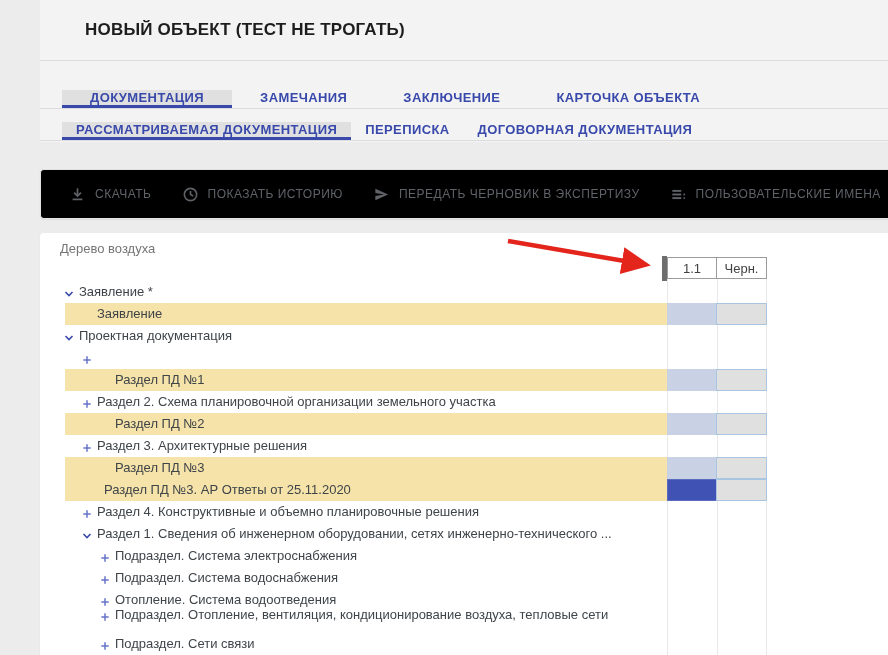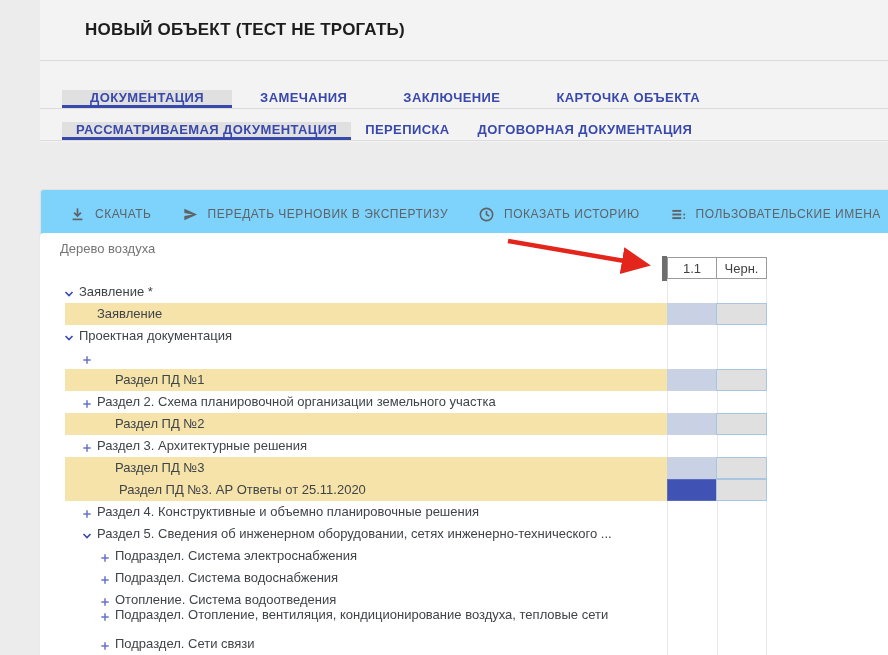--- a/index.html
+++ b/index.html
@@ -21,21 +21,21 @@
     display:flex;align-items:center;justify-content:center;
     padding:0 28px;font-size:13px;font-weight:bold;color:#3949ab;
     letter-spacing:.4px;border-bottom:3px solid transparent;box-sizing:border-box;
     cursor:pointer;white-space:nowrap;user-select:none;
   }
   .tabs-row.secondary .tab{padding:0 14px}
   .tab.active{background:#e0e0e0;border-bottom-color:#3949ab}
 
   
   .toolbar{
-    position:absolute;left:40px;top:189px;width:848px;height:50px;background:#7dd3fc;
+    position:absolute;left:40px;top:169px;width:848px;height:50px;background:#000000;
     border:1px solid #e2e2e2;border-right:none;border-radius:4px 0 0 4px;
     box-shadow:0 1px 2px rgba(0,0,0,.06);
     display:flex;align-items:center;gap:30px;padding-left:28px;box-sizing:border-box;
   }
   .tbtn{display:flex;align-items:center;gap:9px;font-size:12px;color:#5f6368;letter-spacing:.5px;cursor:pointer;white-space:nowrap}
   .tbtn svg{display:block;color:#5f6368}
 
   
   .tree-card{
     position:absolute;left:40px;top:233px;width:848px;height:422px;background:#fff;
@@ -92,34 +92,34 @@
           <svg width="17" height="17" viewBox="0 0 16 16" fill="none" stroke="currentColor" stroke-width="1.6">
             <path d="M8 2.2 V9"></path>
             <path d="M4.8 6.2 L8 9.4 L11.2 6.2"></path>
             <path d="M3.4 12.6 H12.6"></path>
           </svg>
         </span>
         <span>СКАЧАТЬ</span>
       </div>
       <div class="tbtn">
         <span>
-          <svg width="17" height="17" viewBox="0 0 16 16">
-            <path d="M2.2 13.4 L14.2 8 2.2 2.6 2.2 6.7 10.2 8 2.2 9.3 Z" fill="currentColor"></path>
-          </svg>
-        </span>
-        <span>ПЕРЕДАТЬ ЧЕРНОВИК В ЭКСПЕРТИЗУ</span>
-      </div>
-      <div class="tbtn">
-        <span>
           <svg width="17" height="17" viewBox="0 0 16 16" fill="none" stroke="currentColor" stroke-width="1.5">
             <circle cx="8" cy="8" r="5.8"></circle>
             <path d="M8 4.6 V8 L10.6 9.5"></path>
           </svg>
         </span>
         <span>ПОКАЗАТЬ ИСТОРИЮ</span>
+      </div>
+      <div class="tbtn">
+        <span>
+          <svg width="17" height="17" viewBox="0 0 16 16">
+            <path d="M2.2 13.4 L14.2 8 2.2 2.6 2.2 6.7 10.2 8 2.2 9.3 Z" fill="currentColor"></path>
+          </svg>
+        </span>
+        <span>ПЕРЕДАТЬ ЧЕРНОВИК В ЭКСПЕРТИЗУ</span>
       </div>
       <div class="tbtn">
         <span>
           <svg width="17" height="17" viewBox="0 0 16 16" fill="none" stroke="currentColor" stroke-width="1.8">
             <path d="M2.2 4.6 H10.6"></path>
             <path d="M2.2 8 H10.6"></path>
             <path d="M2.2 11.4 H10.6"></path>
             <circle cx="13.4" cy="8" r="0.9" fill="currentColor" stroke="none"></circle>
             <circle cx="13.4" cy="11.4" r="0.9" fill="currentColor" stroke="none"></circle>
           </svg>
@@ -185,36 +185,36 @@
           <span class="tlabel" style="left: 57px;">Раздел 3. Архитектурные решения</span>
         </div>
         <div class="trow" style="top: 224px;">
           <div class="band"></div>
           <span class="tlabel" style="left: 75px;">Раздел ПД №3</span>
           <div class="tcell cell-version" style="left: 627px; width: 50px;"></div>
           <div class="tcell cell-draft" style="left: 676px; width: 51px;"></div>
         </div>
         <div class="trow" style="top: 246px;">
           <div class="band"></div>
-          <span class="tlabel" style="left: 79px;">Раздел ПД №3. АР Ответы от 25.11.2020</span>
+          <span class="tlabel" style="left: 64px;">Раздел ПД №3. АР Ответы от 25.11.2020</span>
           <div class="tcell cell-selected" style="left: 627px; width: 50px;"></div>
           <div class="tcell cell-draft" style="left: 676px; width: 51px;"></div>
         </div>
         <div class="trow" style="top: 268px;">
           <span class="twisty" style="left: 41px;"><svg width="12" height="12" viewBox="0 0 12 12" fill="none" stroke="#6673c8" stroke-width="1.5">
               <path d="M6 2.3 V9.7"></path>
               <path d="M2.3 6 H9.7"></path>
             </svg></span>
           <span class="tlabel" style="left: 57px;">Раздел 4. Конструктивные и объемно планировочные решения</span>
         </div>
         <div class="trow" style="top: 290px;">
           <span class="twisty" style="left: 41px;"><svg width="12" height="12" viewBox="0 0 12 12" fill="none" stroke="#3949ab" stroke-width="1.6">
               <path d="M2.5 4 L6 7.5 L9.5 4"></path>
             </svg></span>
-          <span class="tlabel" style="left: 57px;">Раздел 5. Сведения об инженерном оборудовании, сетях инженерно-технического ...</span>
+          <span class="tlabel" style="left: 57px;">Раздел 1. Сведения об инженерном оборудовании, сетях инженерно-технического ...</span>
         </div>
         <div class="trow" style="top: 312px;">
           <span class="twisty" style="left: 59px;"><svg width="12" height="12" viewBox="0 0 12 12" fill="none" stroke="#6673c8" stroke-width="1.5">
               <path d="M6 2.3 V9.7"></path>
               <path d="M2.3 6 H9.7"></path>
             </svg></span>
           <span class="tlabel" style="left: 75px;">Подраздел. Система электроснабжения</span>
         </div>
         <div class="trow" style="top: 334px;">
           <span class="twisty" style="left: 59px;"><svg width="12" height="12" viewBox="0 0 12 12" fill="none" stroke="#6673c8" stroke-width="1.5">

